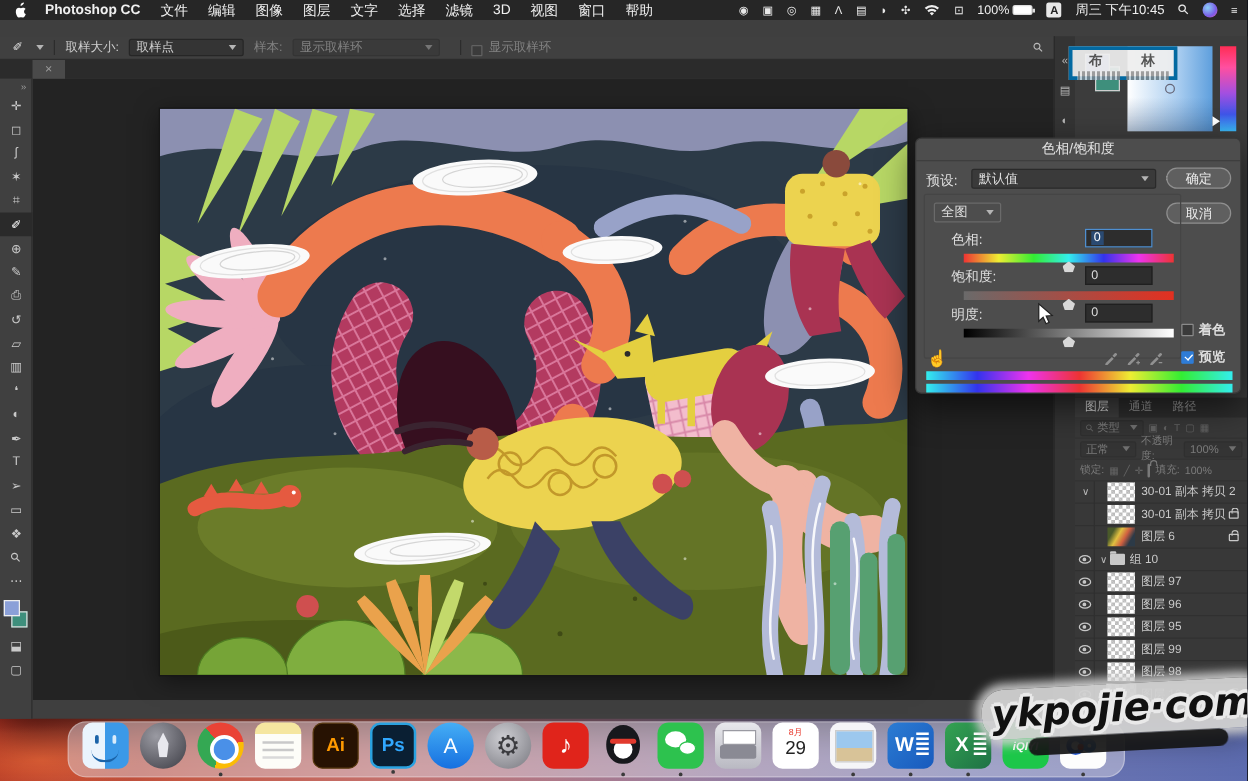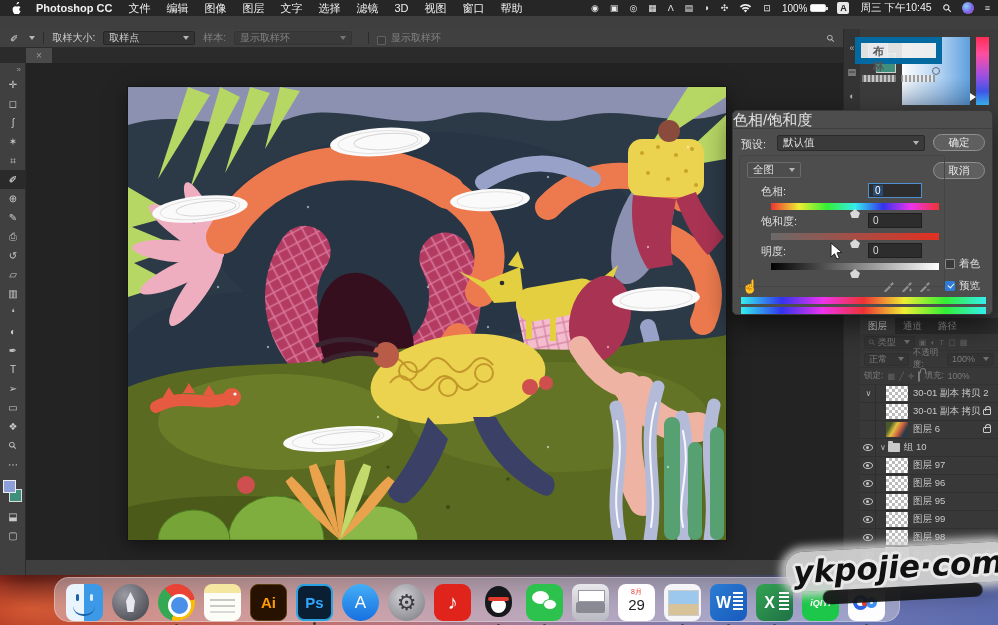--- a/index.html
+++ b/index.html
@@ -83,21 +83,21 @@
   .cp-sq { position:absolute; left:42px; top:8px; width:68px; height:68px;
     background:linear-gradient(to bottom, rgba(0,0,0,0) 60%, rgba(40,80,130,.35)), linear-gradient(to right, #ffffff, #a9cdf0 60%, #5e9fdd); }
   .cp-mark { position:absolute; left:30px; top:30px; width:8px; height:8px; border:1.5px solid #667; border-radius:50%; }
   .cp-hue { position:absolute; left:116px; top:8px; width:13px; height:68px;
     background:linear-gradient(to bottom, #ff2d55, #ff4fa0 25%, #a44fe0 55%, #3f55e8 80%, #39b7f5); }
   .cp-arrow { position:absolute; left:-6px; top:56px; width:0; height:0; border-top:4px solid transparent; border-bottom:4px solid transparent; border-left:6px solid #fff; }
 
   
   .hsd { position:absolute; left:732px; top:110px; width:261px; height:205px; background:#4d4d4d; border:1px solid #383838;
     border-radius:5px; z-index:10; box-shadow:0 10px 28px rgba(0,0,0,.6); color:#dedede; font-size:11px; }
-  .hsd-title { text-align:left; line-height:17px; border-bottom:1px solid #3e3e3e; font-size:15px; color:#e2e2e2; }
+  .hsd-title { text-align:center; line-height:17px; border-bottom:1px solid #3e3e3e; font-size:11px; color:#e2e2e2; }
   .hsd .lbl { position:absolute; }
   .hs-select { position:absolute; left:44px; top:24px; width:148px; height:16px; background:#3a3a3a; border:1px solid #2a2a2a;
     border-radius:2px; display:flex; align-items:center; padding:0 5px; font-size:10.5px; }
   .hs-select .caret { margin-left:auto; }
   .gear { position:absolute; left:199px; top:25px; color:#ccc; font-size:11px; }
   .pill { position:absolute; right:7px; width:52px; height:17px; border:1px solid #8f8f8f; border-radius:9px; background:#5f5f5f;
     color:#eee; display:flex; align-items:center; justify-content:center; font-size:10.5px; }
   .group { position:absolute; left:6px; top:44px; width:206px; height:132px; border:1px solid #454545; border-radius:2px; }
   .scope { position:absolute; left:14px; top:51px; width:54px; height:16px; background:#4d4d4d; border:1px solid #6a6a6a;
     border-radius:2px; display:flex; align-items:center; padding:0 5px; font-size:10.5px; }
@@ -106,21 +106,21 @@
   .valbox.sel { border:1px solid #4f8fd0; }
   .valbox.sel span { background:#2a4a72; color:#fff; padding:0 2px; }
   .slider { position:absolute; left:38px; width:168px; height:7px; }
   .s-hue { background:linear-gradient(to right,#e33,#ee3,#3e3,#3ee,#33e,#e3e,#e33); }
   .s-sat { background:linear-gradient(to right,#6a6a6a,#e33020); }
   .s-lgt { background:linear-gradient(to right,#000,#fff); }
   .thumb { position:absolute; left:50%; margin-left:-5px; top:6px; width:10px; height:9px; background:#d8d8d8;
     clip-path:polygon(50% 0,100% 45%,82% 100%,18% 100%,0 45%); filter:drop-shadow(0 1px 1px #111); }
   .tat { position:absolute; left:9px; top:168px; color:#ccc; font-size:13px; }
   .dropper { position:absolute; top:169px; opacity:.55; }
-  .cbrow { position:absolute; left:212px; display:flex; align-items:center; font-size:10.5px; }
+  .cbrow { position:absolute; left:212px; display:flex; align-items:center; font-size:10.5px;font-weight:bold; }
   .cbx { width:10px; height:10px; border:1px solid #8a8a8a; background:#3a3a3a; border-radius:1px; margin-right:4px; position:relative; }
   .cbx.on { background:#2f7cd6; border-color:#2f7cd6; }
   .cbx.on:after { content:''; position:absolute; left:2px; top:1px; width:5px; height:3px; border-left:1.5px solid #fff; border-bottom:1.5px solid #fff; transform:rotate(-48deg); }
   .ramp { position:absolute; left:8px; width:245px; height:7px; background:linear-gradient(to right,#3ee,#33e,#e3e,#e33,#ee3,#3e3,#3ee); }
 
   
   .layers { position:absolute; left:860px; top:318px; width:138px; height:257px; background:#383838; z-index:3; color:#c9c9c9; overflow:hidden; }
   .ltabs { height:16px; background:#2d2d2d; display:flex; font-size:9.5px; }
   .ltab { padding:0 8px; line-height:16px; color:#979797; }
   .ltab.act { background:#3f3f3f; color:#ddd; }
@@ -143,21 +143,21 @@
   .lockic:before { content:''; position:absolute; left:1px; top:-4px; width:4px; height:4px; border:1px solid #c9c9c9; border-bottom:none; border-radius:3px 3px 0 0; }
   .chev { color:#b9b9b9; font-size:8px; margin:0 2px 0 4px; }
   .folder { width:12px; height:9px; background:#c9c9c9; border-radius:1px; position:relative; margin-right:4px; flex:none; }
   .folder:before { content:''; position:absolute; left:0; top:-2px; width:5px; height:2px; background:#c9c9c9; border-radius:1px 1px 0 0; }
 
   
   .cursor { position:absolute; left:830px; top:242px; z-index:40; }
 
   
   .dock { position:absolute; left:54px; top:577px; width:846px; height:45px; background:rgba(225,219,230,.45);
-    border:1px solid rgba(255,255,255,.3); border-radius:15px; z-index:5; display:flex; align-items:flex-end; gap:9px; padding:0 11px; }
+    border:1px solid rgba(255,255,255,.3); border-radius:15px; z-index:5; display:flex; align-items:flex-start; gap:9px; padding:0 11px; }
   .dicon { width:37px; height:37px; border-radius:8px; position:relative; flex:none; }
   .dot { position:absolute; left:50%; bottom:-6px; width:3px; height:3px; margin-left:-1.5px; border-radius:50%; background:#3a3a3a; }
   .ic-finder { background:linear-gradient(90deg,#eaf4fd 0 48%, #3b99e8 48% 100%); overflow:hidden; }
   .ic-finder:after { content:''; position:absolute; left:7px; top:20px; width:22px; height:10px; border-bottom:2.5px solid #1a63a8; border-radius:0 0 10px 10px; }
   .ic-finder:before { content:''; position:absolute; left:10px; top:10px; width:3px; height:7px; background:#1a63a8; border-radius:2px; box-shadow:14px 0 0 #d9ecfb; }
   .ic-launch { background:radial-gradient(circle at 35% 30%, #9a9aa2, #3c3c44); border-radius:50%; }
   .ic-launch:after { content:''; position:absolute; left:11px; top:8px; width:15px; height:20px; background:#e8e8ee; clip-path:polygon(50% 0,80% 45%,70% 100%,30% 100%,20% 45%); }
   .ic-chrome { border-radius:50%; background:conic-gradient(from -40deg, #ea4335 0 120deg, #fbbc05 120deg 235deg, #34a853 235deg 360deg); }
   .ic-chrome:after { content:''; position:absolute; left:10px; top:10px; width:17px; height:17px; border-radius:50%; background:#4a90e8; border:3px solid #fff; }
   .ic-notes { background:linear-gradient(#f5e6a0 0 9px, #fdfdf8 9px); }
@@ -188,21 +188,21 @@
   .ic-word span, .ic-excel span { margin-right:10px; }
   .ic-excel { background:linear-gradient(135deg,#33a352,#1e7145); color:#fff; font-weight:bold; font-size:16px; display:flex; align-items:center; justify-content:center; }
   .ic-iqiyi { background:#1cc749; color:#fff; font-weight:bold; font-style:italic; font-size:9px; display:flex; align-items:center; justify-content:center; border-radius:9px; }
   .ic-baidu { background:#fdfdfd; }
   .ic-baidu .c1 { position:absolute; left:5px; top:11px; width:15px; height:15px; border:4.5px solid #2d63e2; border-radius:50%; }
   .ic-baidu .c2 { position:absolute; left:18px; top:13px; width:11px; height:11px; border:4px solid #3f8ff0; border-radius:50%; }
   .ic-baidu .c3 { position:absolute; left:14px; top:17px; width:5px; height:5px; background:#e23a2e; border-radius:50%; }
 
   
   .wm-top { position:absolute; left:855px; top:37px; width:87px; height:27px; background:rgba(238,238,238,.93);
-    border:6px solid #0369a1; z-index:12; display:flex; flex-direction:column; align-items:center; }
+    border:3px solid #0369a1; z-index:12; display:flex; flex-direction:column; align-items:center; }
   .wm-top .t { font-size:11px; letter-spacing:14px; color:#555; margin:1px 0 0 12px; font-weight:bold; }
   .wm-top .sub { display:flex; gap:5px; margin-top:1px; }
   .wm-top .sub i { display:block; width:34px; height:7px;
     background:repeating-linear-gradient(90deg,#8a8a8a 0 2px, #e8e8e8 2px 4px); opacity:.8; }
   .wm-bot { position:absolute; left:786px; top:549px; width:215px; height:62px; z-index:30; transform:rotate(-3deg); }
   .wm-bot .txt { font-family:"DejaVu Sans", sans-serif; font-weight:bold; font-style:italic; font-size:31px; color:#111;
     background:rgba(210,210,210,.95); border-radius:18px; padding:2px 8px; box-shadow:0 0 8px 5px rgba(210,210,210,.9);
     text-shadow:-2px -2px 0 #e9e9e9, 2px -2px 0 #e9e9e9, -2px 2px 0 #e9e9e9, 2px 2px 0 #e9e9e9, 0 3px 0 #e9e9e9, 0 -3px 0 #e9e9e9, 3px 0 0 #e9e9e9, -3px 0 0 #e9e9e9; }
   .wm-bot .bar { margin:2px 0 0 36px; width:160px; height:14px; background:#141414; border-radius:7px; opacity:.92; filter:blur(.6px); }
 </style>

